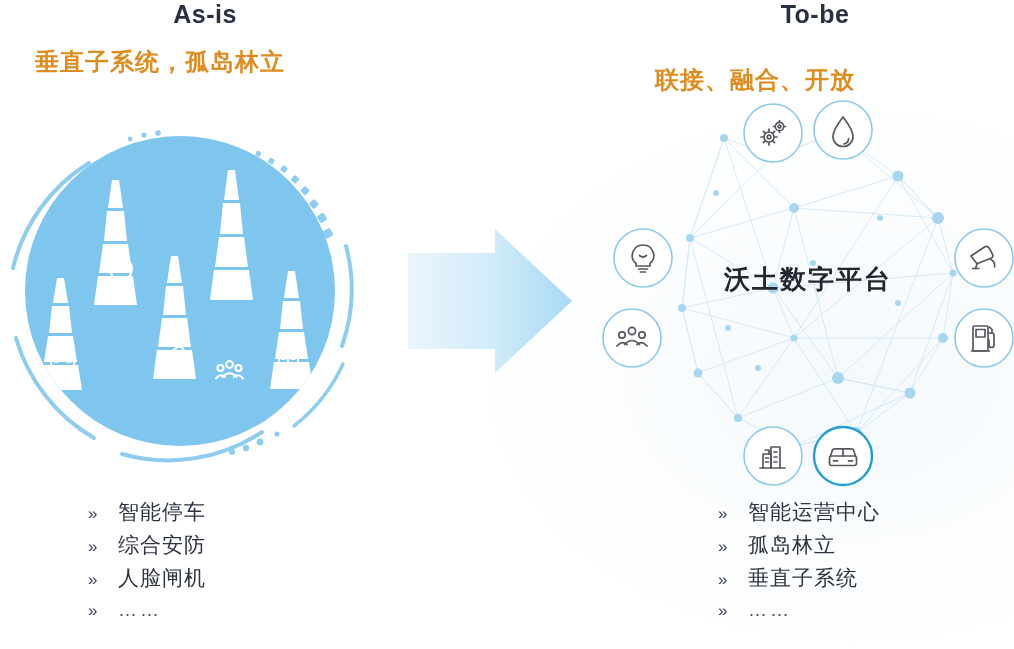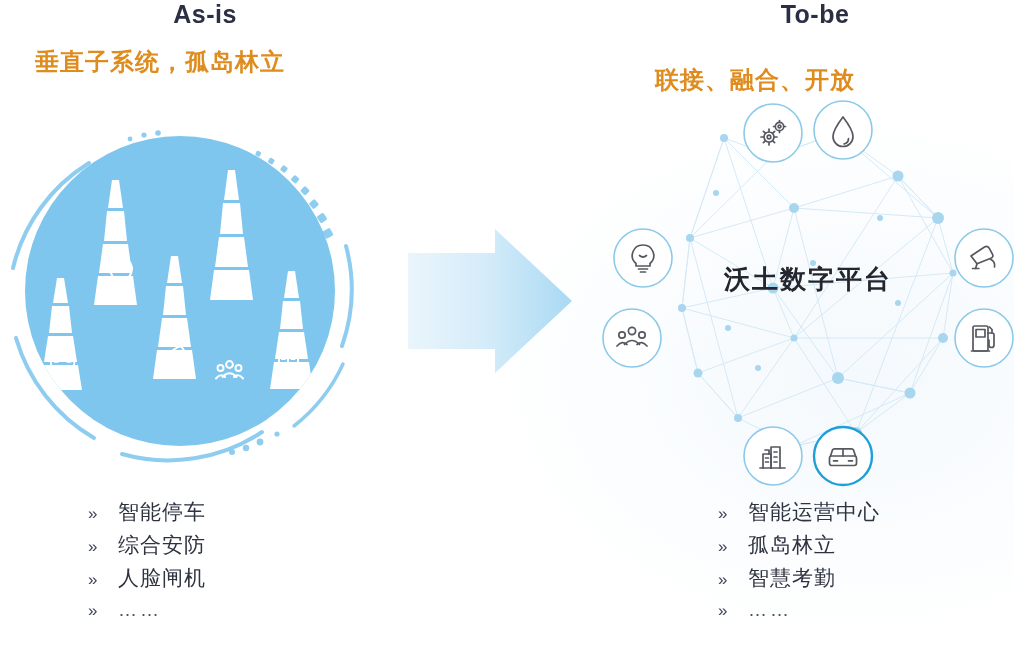--- a/index.html
+++ b/index.html
@@ -379,21 +379,21 @@
     <div class="bullet-row">
       <span class="chev">»</span>
       <span class="btext">智能运营中心</span>
     </div>
     <div class="bullet-row">
       <span class="chev">»</span>
       <span class="btext">孤岛林立</span>
     </div>
     <div class="bullet-row">
       <span class="chev">»</span>
-      <span class="btext">智慧考勤</span>
+      <span class="btext">垂直子系统</span>
     </div>
     <div class="bullet-row last">
       <span class="chev">»</span>
       <span class="btext dots">……</span>
     </div>
   </div>
 
 </div>
 
 </body></html>

